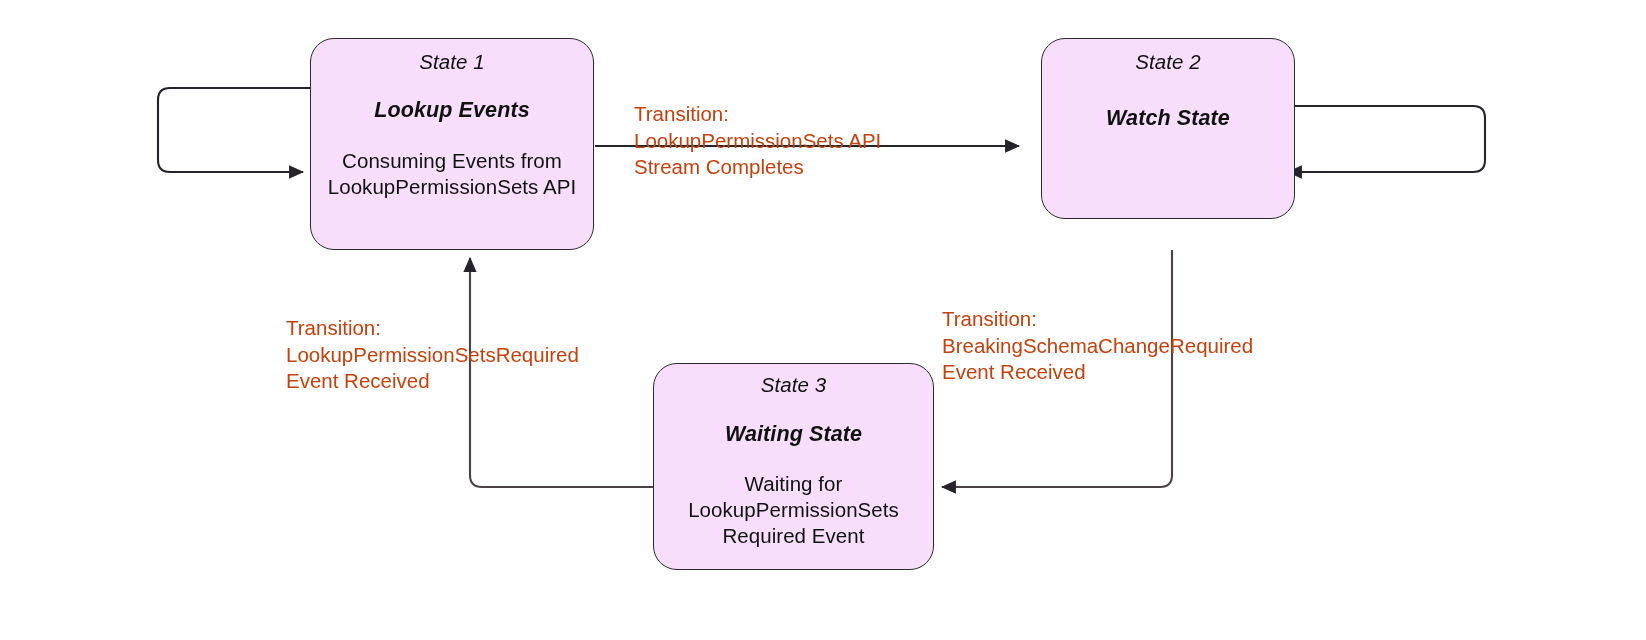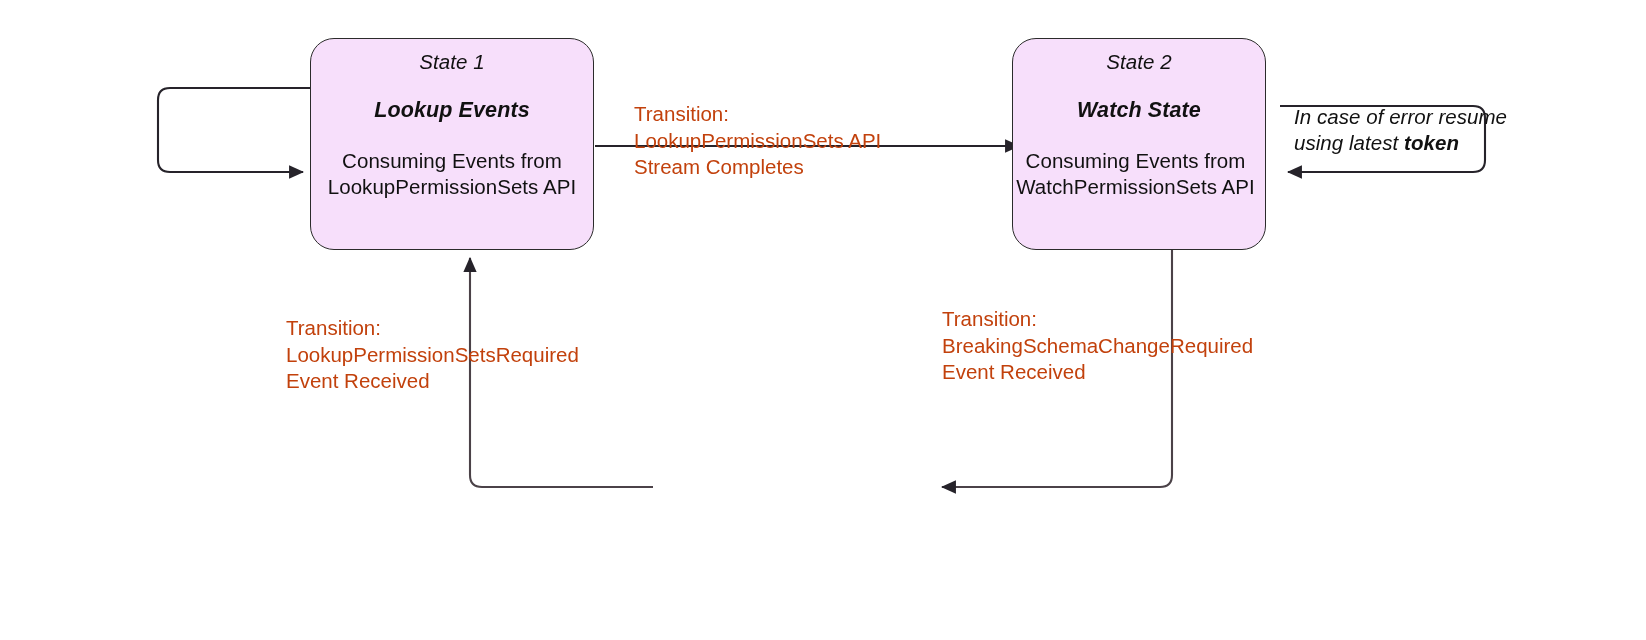--- a/index.html
+++ b/index.html
@@ -58,22 +58,22 @@
     color: #111111;
     line-height: 1.28;
     text-align: center;
     letter-spacing: 0.05px;
   }
 
   #state-1 { left: 310px; top: 38px; width: 284px; height: 212px; padding-top: 11px; }
   #state-1 .state-title { margin-top: 24px; }
   #state-1 .state-desc  { margin-top: 25px; width: 272px; }
 
-  #state-2 { left: 1012px; top: 38px; width: 254px; height: 212px; padding-top: 11px; }
-  #state-2 .state-title { margin-top: 24px; }
+  #state-2 { left: 1041px; top: 38px; width: 254px; height: 181px; padding-top: 11px; }
+  #state-2 .state-title { margin-top: 32px; }
   #state-2 .state-desc  { margin-top: 25px; width: 268px; margin-left: -7px; }
 
   #state-3 { left: 653px; top: 363px; width: 281px; height: 207px; padding-top: 9px; }
   #state-3 .state-title { margin-top: 25px; }
   #state-3 .state-desc  { margin-top: 24px; width: 272px; }
 
   
   .edge-label {
     position: absolute;
     font-size: 20.5px;
@@ -125,34 +125,35 @@
 
   <div class="state-box" id="state-1">
     <div class="state-index">State 1</div>
     <div class="state-title">Lookup Events</div>
     <div class="state-desc">Consuming Events from LookupPermissionSets API</div>
   </div>
 
   <div class="state-box" id="state-2">
     <div class="state-index">State 2</div>
     <div class="state-title">Watch State</div>
-    <div class="state-desc">Consuming Events from WatchPermissionSets API</div>
   </div>
 
+  <div class="state-box" id="state-3">
+    <div class="state-index">State 3</div>
+    <div class="state-title">Waiting State</div>
+    <div class="state-desc">Waiting for LookupPermissionSets Required Event</div>
+  </div>
 
   <div class="edge-label" id="label-t1">Transition:
 LookupPermissionSets API
 Stream Completes</div>
 
   <div class="edge-label" id="label-t2">Transition:
 LookupPermissionSetsRequired
 Event Received</div>
 
   <div class="edge-label" id="label-t3">Transition:
 BreakingSchemaChangeRequired
 Event Received</div>
 
 
-  <div class="note-label" id="note-right">
-    <span>In case of error resume using latest </span><b>token</b>
-  </div>
 
 </div>
 
 </body></html>

